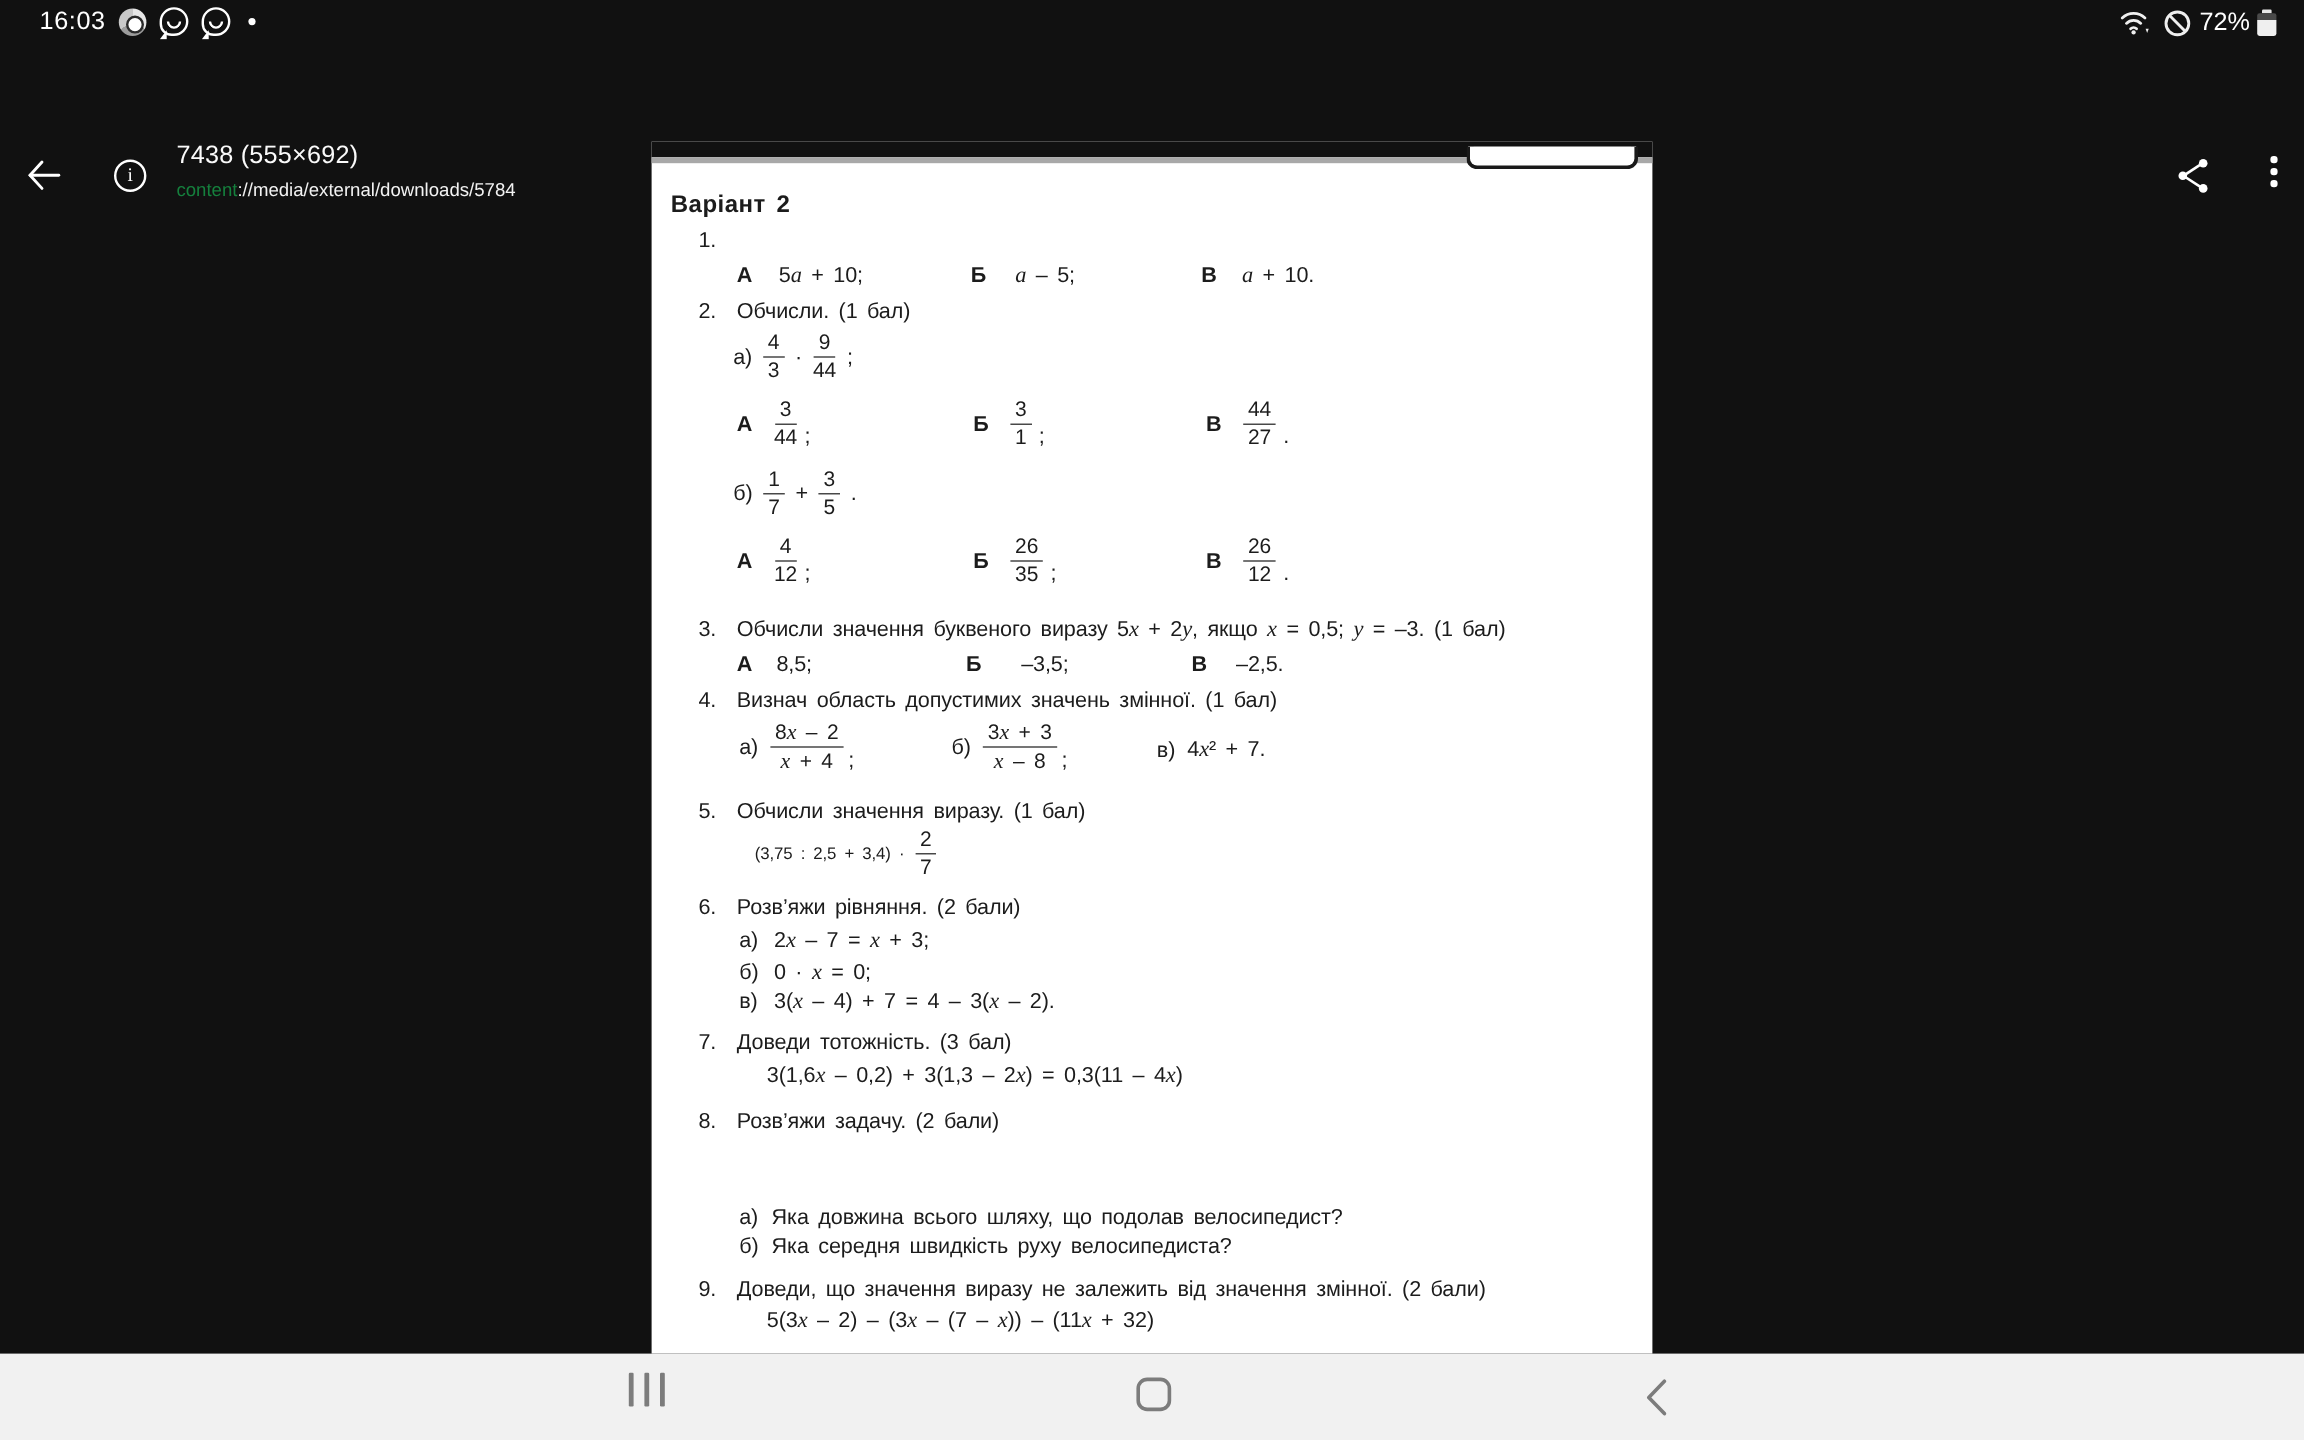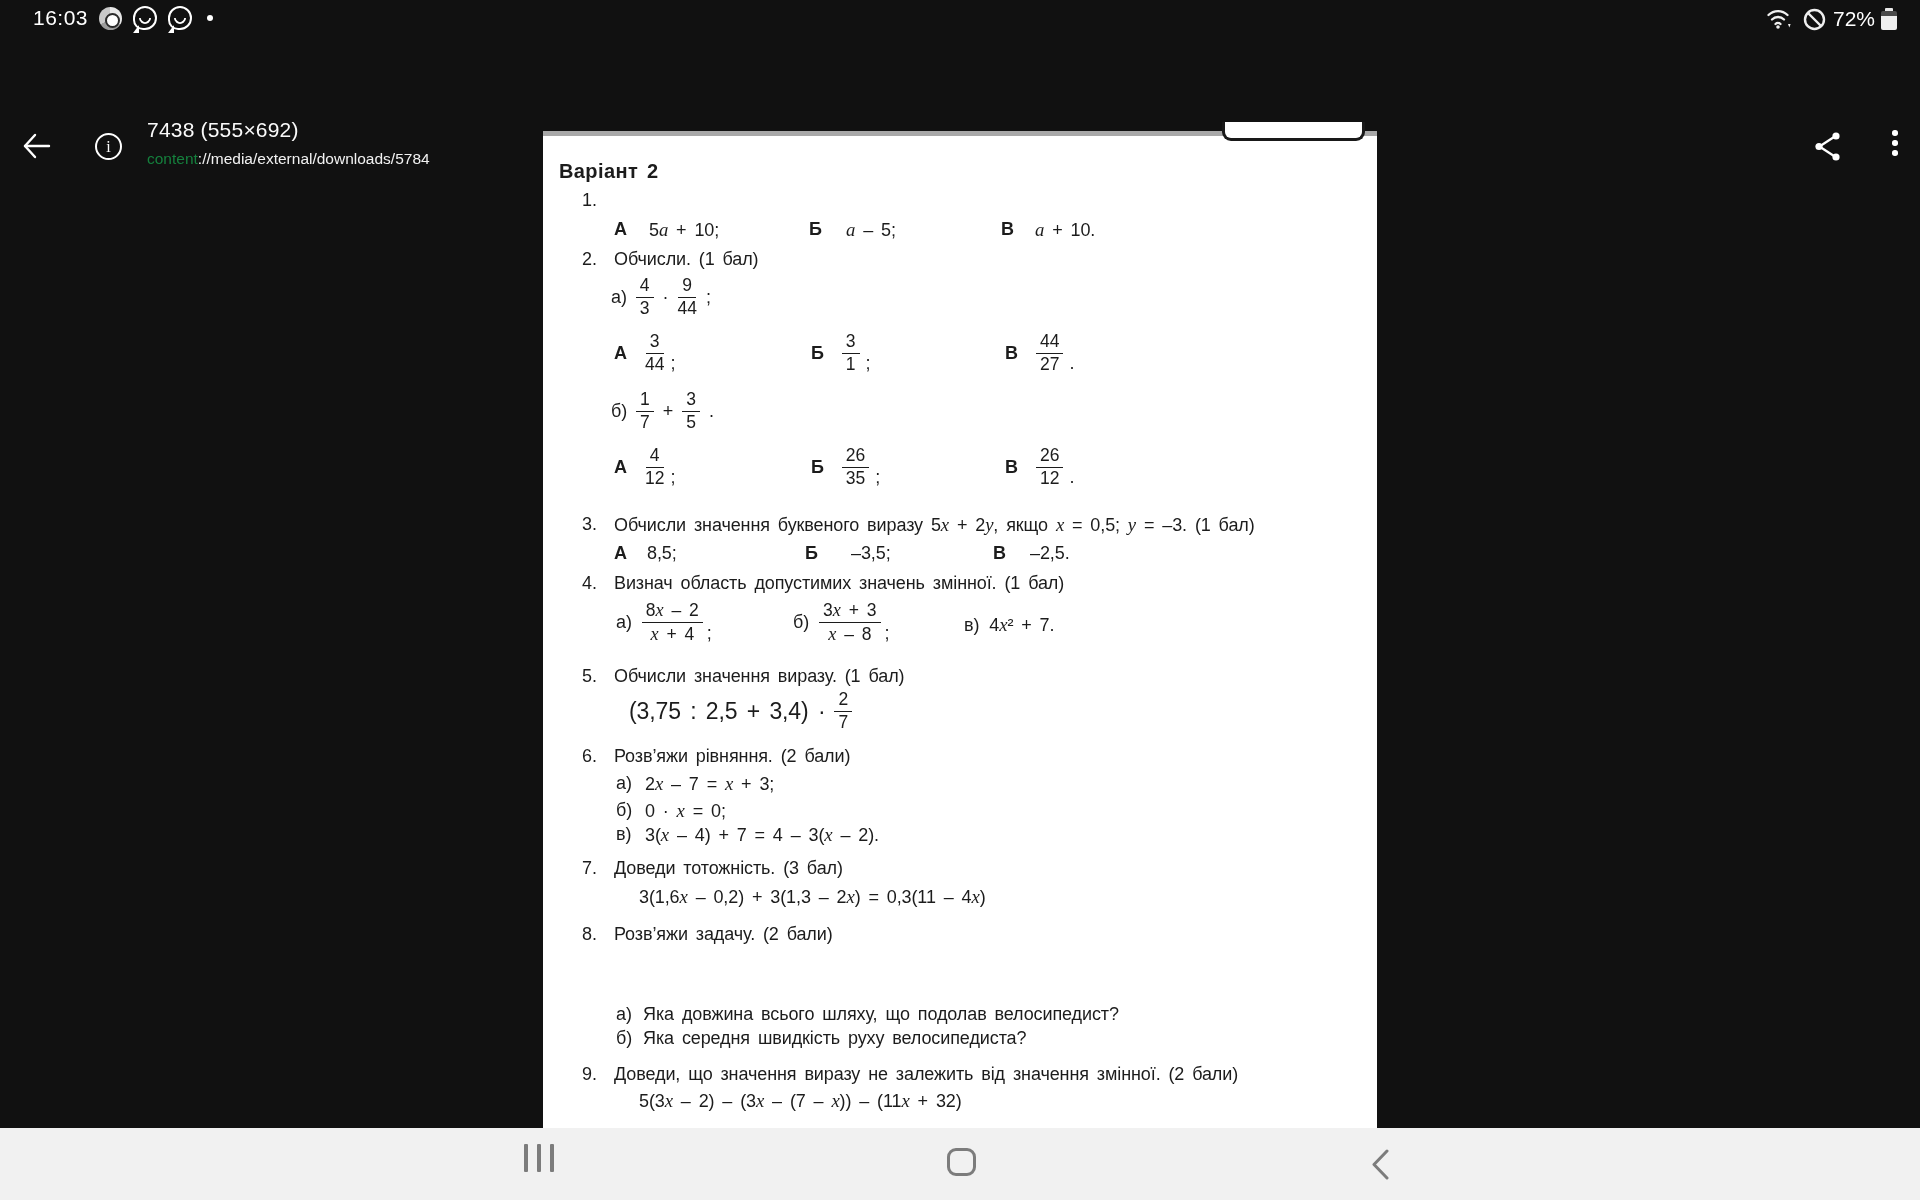--- a/index.html
+++ b/index.html
@@ -56,21 +56,21 @@
   .optv { position:absolute; }
   .sublbl { position:absolute; left:73px; }
   i { font-style:italic; font-family:"Liberation Serif","DejaVu Serif",serif; font-size:1.04em; }
   .exrow { position:absolute; display:flex; align-items:center; gap:9px; white-space:nowrap; }
   .frac { display:inline-flex; flex-direction:column; align-items:center; line-height:1.12;
     font-size:17.5px; letter-spacing:0; }
   .frac .fn { border-bottom:1.8px solid #1c1c1c; padding:0 4px 1px; }
   .frac .fd { padding-top:1px; }
   .fopt { position:absolute; display:flex; align-items:center; gap:18px; }
   .fopt .tail { align-self:flex-end; margin-left:-12px; }
-  .paren { font-size:23px; }
+  .paren { font-size:14px; }
 
   
   .nav-bar { position:absolute; left:0; top:1128px; width:1920px; height:72px; background:#f1f1f1; }
   .recents { position:absolute; left:524px; top:16px; display:flex; gap:9px; cursor:pointer; }
   .recents i { width:4px; height:28px; background:#7c7c7c; border-radius:1px; }
   .home { position:absolute; left:947px; top:20px; width:29px; height:28px; border:3.5px solid #7c7c7c;
     border-radius:9px; cursor:pointer; }
   .navback { position:absolute; left:1372px; top:21px; cursor:pointer; }
 </style>
 </head>

